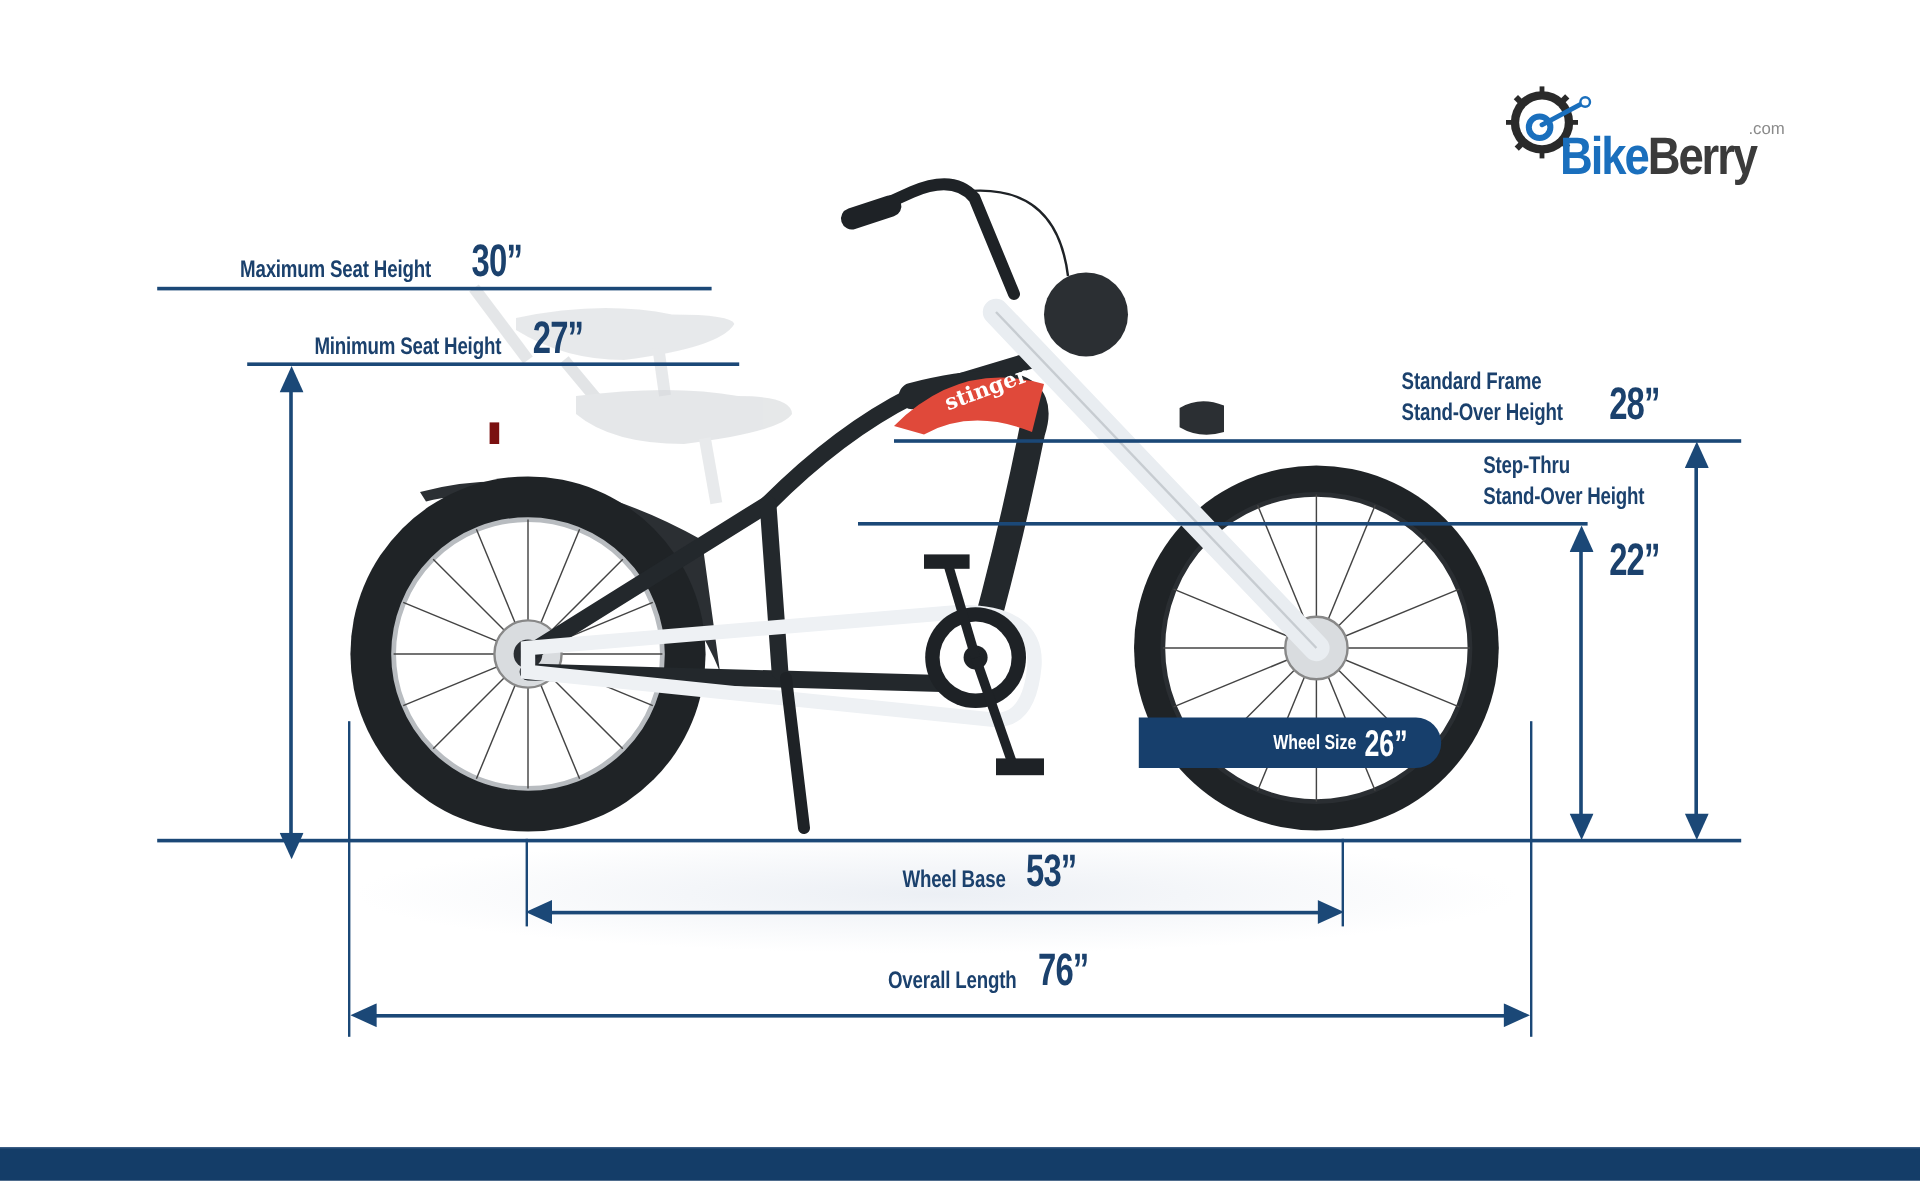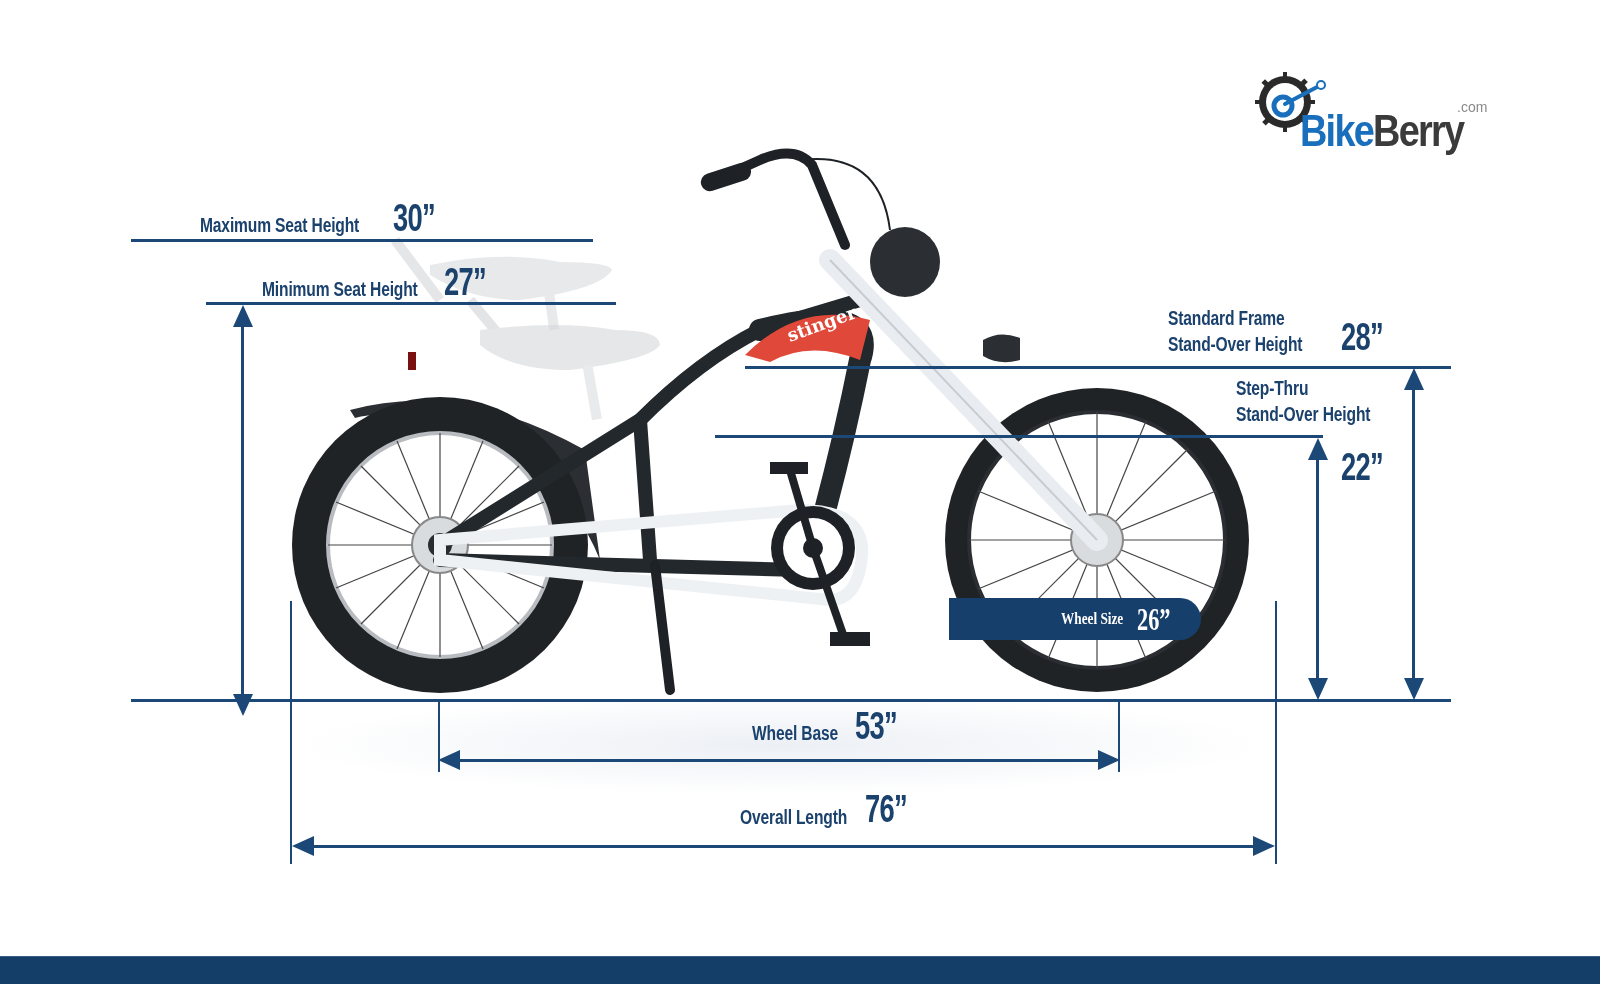--- a/index.html
+++ b/index.html
@@ -8,21 +8,21 @@
     background: #ffffff;
     font-family: "Liberation Sans", "DejaVu Sans", sans-serif;
   }
   .abs { position: absolute; }
   .cond { font-family: "Liberation Sans Narrow", "Liberation Sans", sans-serif; font-weight: 700; color: #1b416d; transform-origin: left bottom; }
   .lbl { font-size: 20px; transform: scaleX(0.78); white-space: nowrap; letter-spacing: -0.2px; }
   .val { font-size: 38px; transform: scaleX(0.72); white-space: nowrap; letter-spacing: -1px; line-height: 1; }
   .hline { position: absolute; height: 3px; background: #1b4877; }
   .vline { position: absolute; width: 3px; background: #1b4877; }
   .footer-bar { position: absolute; left: 0; top: 956px; width: 1600px; height: 28px; background: #143d68; border-top: 1px solid #3a5d84; }
-  .wheel-badge { position: absolute; left: 949px; top: 598px; width: 252px; height: 42px; background: #173f6c; border-radius: 0 22px 22px 0; font-family: Liberation Serif, serif; }
+  .wheel-badge { position: absolute; left: 949px; top: 598px; width: 252px; height: 42px; background: #173f6c; border-radius: 0 22px 22px 0; }
   .wheel-badge .lbl2 { position: absolute; left: 112px; top: 11px; color: #fff; font-weight: 700; font-size: 17px; transform: scaleX(0.78); transform-origin: left; white-space: nowrap; }
   .wheel-badge .val2 { position: absolute; left: 188px; top: 4px; color: #fff; font-weight: 700; font-size: 31px; transform: scaleX(0.72); transform-origin: left; white-space: nowrap; }
   .logo-text { position: absolute; left: 1300px; top: 106px; font-size: 44px; font-weight: 700; letter-spacing: -2px; white-space: nowrap; transform: scaleX(0.86); transform-origin: left; }
   .logo-bike { color: #1a6fbd; }
   .logo-berry { color: #3b3b3b; }
   .logo-com { position: absolute; left: 1457px; top: 99px; font-size: 14px; color: #8a8a8a; }
   .floor-shadow { position: absolute; left: 290px; top: 695px; width: 980px; height: 100px; background: radial-gradient(ellipse at center, rgba(200,210,225,0.35) 0%, rgba(255,255,255,0) 70%); }
 </style>
 </head>
 <body>

